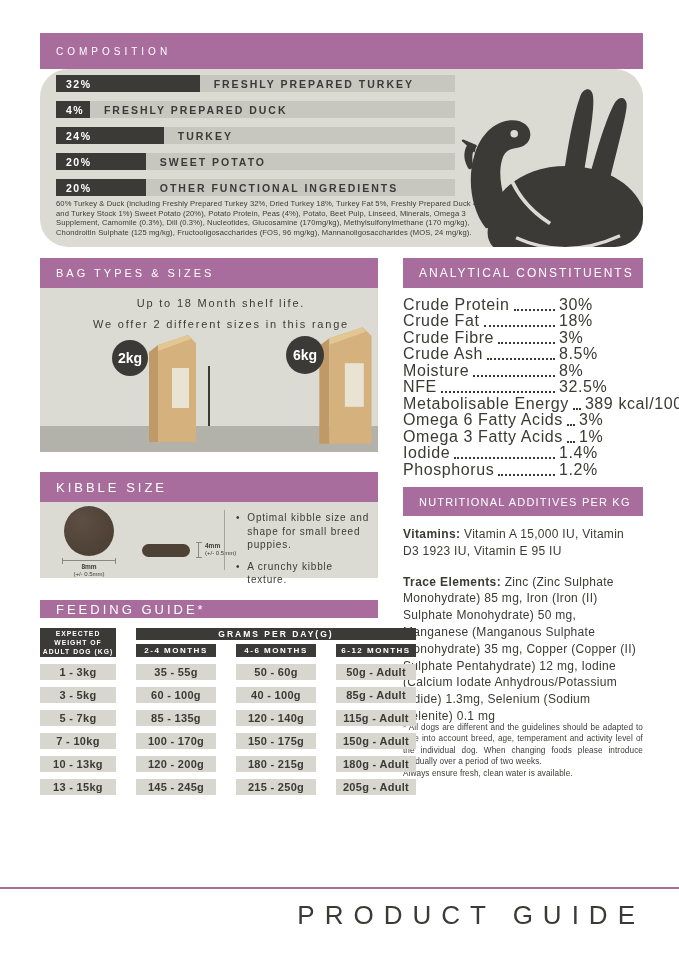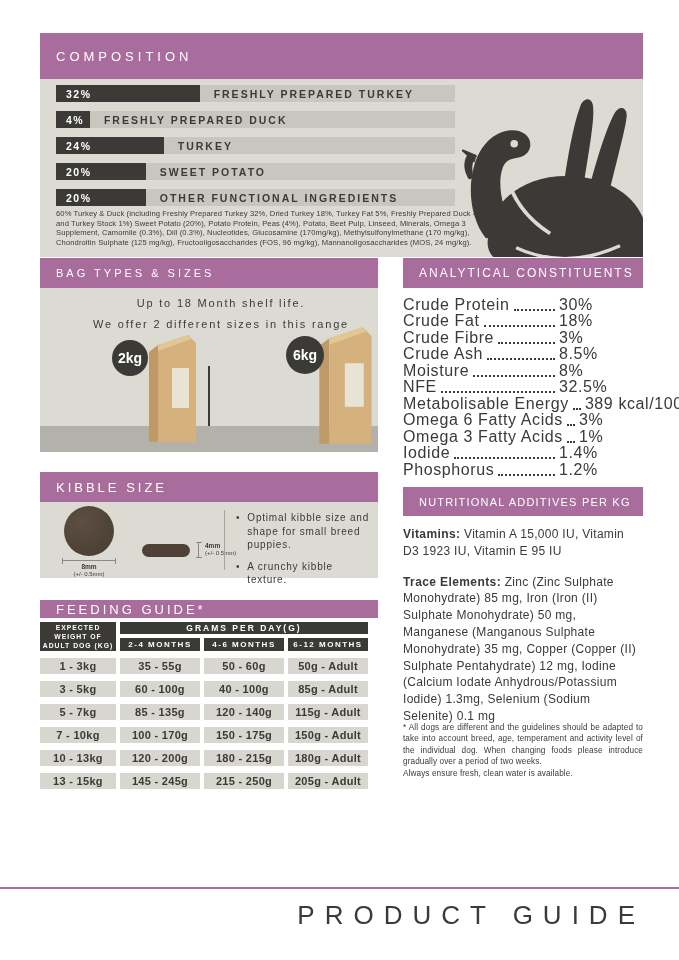--- a/index.html
+++ b/index.html
@@ -7,22 +7,22 @@
     position:relative;width:679px;height:960px;background:#fff;
     font-family:"Liberation Sans",sans-serif;color:var(--dark);
     outline:1px solid #d9d9d9;overflow:hidden;
   }
   .sec-header{
     background:var(--purple);color:#fff;display:flex;align-items:center;
     padding-left:16px;box-sizing:border-box;
   }
   
   .composition{position:absolute;left:40px;top:33px;width:603px;}
-  .composition .sec-header{height:46px;font-size:13px;letter-spacing:4px;}
-  .comp-body{position:relative;background:var(--graybg);height:178px;overflow:hidden;}
+  .composition .sec-header{height:36px;font-size:10px;letter-spacing:4px;}
+  .comp-body{position:relative;background:var(--graybg);height:178px;overflow:hidden;border-radius:28px;}
   .bars{position:absolute;left:16px;top:6px;width:399px;display:flex;flex-direction:column;gap:9px;}
   .bar-row{height:17px;background:var(--track);display:flex;align-items:stretch;}
   .bar-fill{background:var(--dark);display:flex;align-items:center;flex:none;}
   .bar-fill span{color:#fff;font-weight:bold;font-size:10.5px;letter-spacing:1.5px;padding-left:10px;white-space:nowrap;}
   .bar-label{display:flex;align-items:center;margin-left:14px;font-size:10.5px;font-weight:bold;letter-spacing:2px;white-space:nowrap;}
   .comp-desc{position:absolute;left:16px;top:130px;width:438px;font-size:7.6px;line-height:1.28;letter-spacing:0.1px;}
   .turkey{position:absolute;right:-4px;bottom:-2px;width:190px;height:170px;}
   .turkey .tk{fill:var(--dark);}
   .turkey .tk-light{fill:var(--graybg);}
   .turkey .tk-sliver{stroke:var(--graybg);fill:none;}
@@ -73,21 +73,21 @@
   
   .additives-header{position:absolute;left:403px;top:487px;width:240px;height:29px;font-size:11px;letter-spacing:1.2px;}
   .additives-text{position:absolute;left:403px;top:526px;width:240px;font-size:12px;letter-spacing:0.3px;line-height:1.4;}
   .additives-text p{margin:0 0 14px 0;}
   .additives-text b{letter-spacing:0.4px;}
   .footnote{position:absolute;left:403px;top:722px;width:240px;font-size:8.2px;line-height:1.4;letter-spacing:0.1px;}
   .footnote p{margin:0;text-align:justify;}
   
   .feeding{position:absolute;left:40px;top:600px;width:338px;}
   .feeding .sec-header{height:18px;font-size:13px;letter-spacing:3px;}
-  .ft{margin-top:4px;display:grid;grid-template-columns:76px 80px 80px 80px;column-gap:4px;}
+  .ft{margin-top:10px;display:grid;grid-template-columns:76px 80px 80px 80px;column-gap:20px;}
   .ft-w-header{grid-row:1/3;grid-column:1;height:29px;background:var(--dark);color:#fff;
     display:flex;flex-direction:column;align-items:center;justify-content:center;
     font-size:6.8px;font-weight:bold;letter-spacing:1px;line-height:1.35;text-align:center;}
   .ft-grams{grid-column:2/5;height:12px;margin-bottom:4px;background:var(--dark);color:#fff;
     display:flex;align-items:center;justify-content:center;font-size:8.5px;font-weight:bold;letter-spacing:2px;}
   .ft-month{height:13px;background:var(--dark);color:#fff;display:flex;align-items:center;justify-content:center;
     font-size:8px;font-weight:bold;letter-spacing:1.5px;}
   .ft-cell{height:16px;margin-top:7px;background:var(--cell);display:flex;align-items:center;justify-content:center;
     font-size:11px;font-weight:bold;letter-spacing:0.3px;}
   

